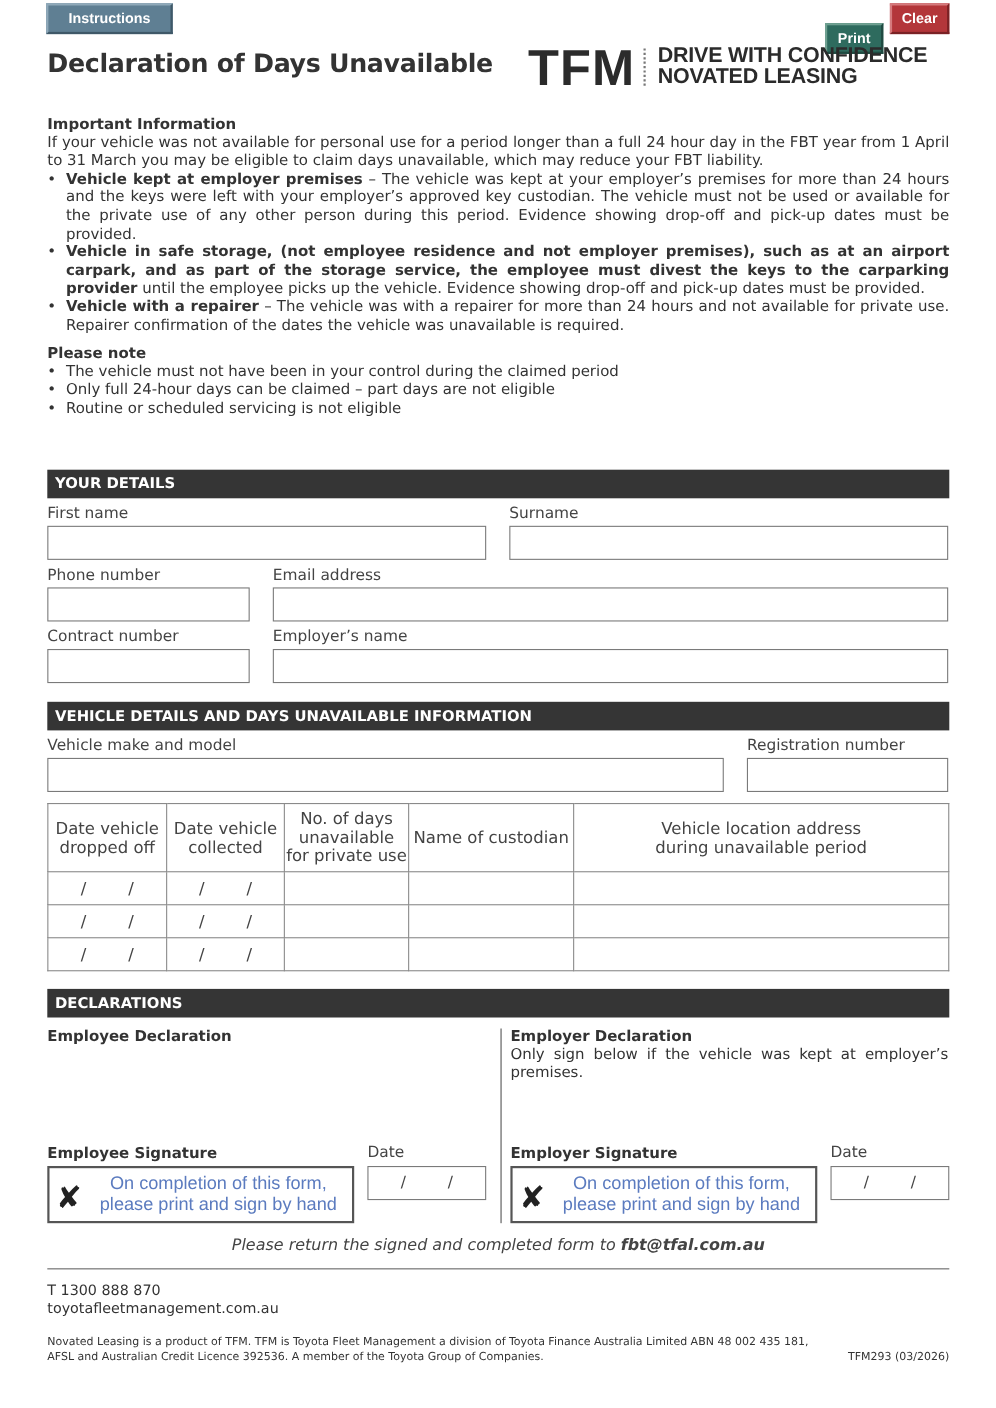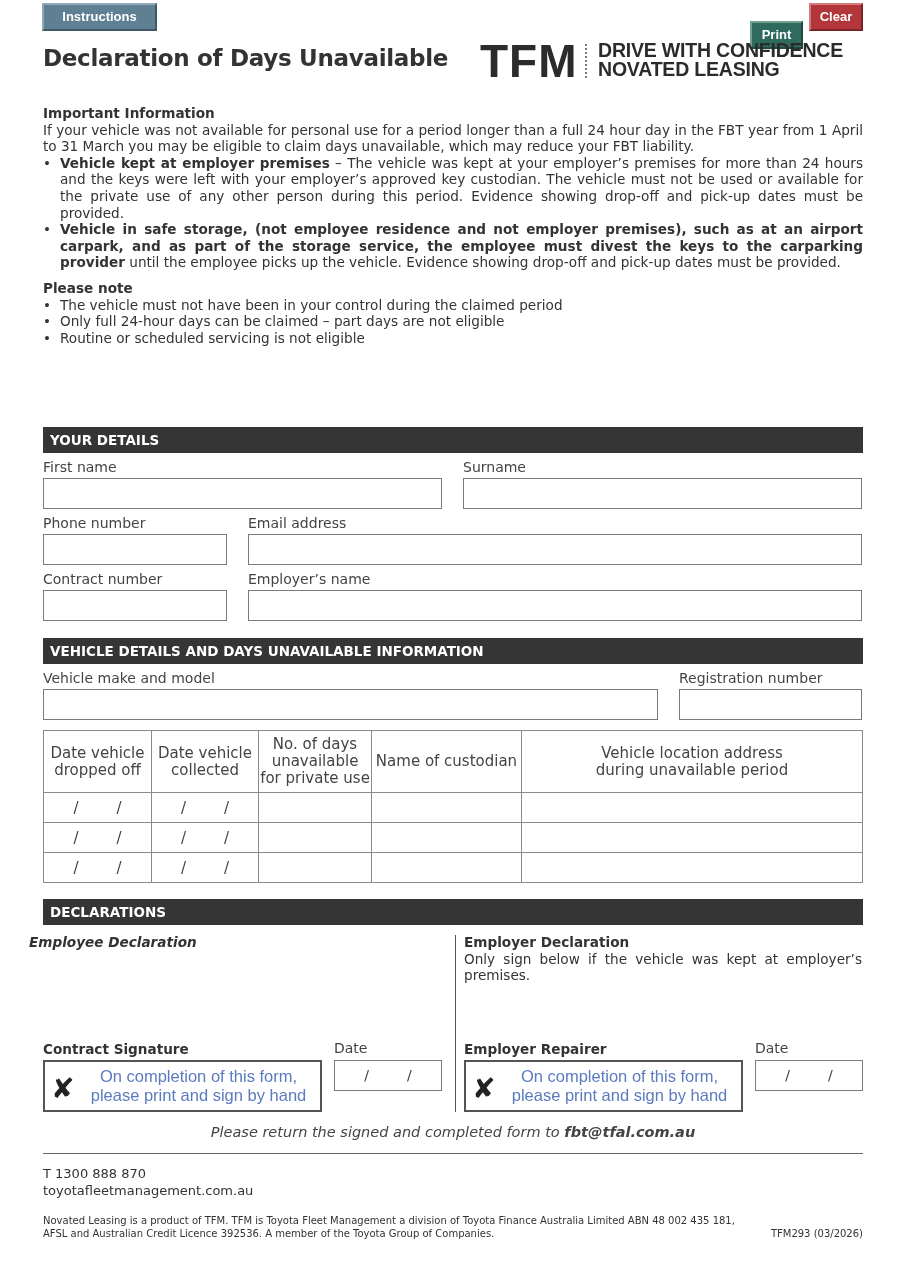--- a/index.html
+++ b/index.html
@@ -68,20 +68,21 @@
   <div>DRIVE WITH CONFIDENCE</div>
   <div>NOVATED LEASING</div>
 </div>
 
 <div class="abs info-block txt">
   <div class="bold">Important Information</div>
   <p>If your vehicle was not available for personal use for a period longer than a full 24 hour day in the FBT year from 1 April to 31 March you may be eligible to claim days unavailable, which may reduce your FBT liability.</p>
   <ul class="bullets">
     <li><span class="bold">Vehicle kept at employer premises</span><span> – The vehicle was kept at your employer’s premises for more than 24 hours and the keys were left with your employer’s approved key custodian. The vehicle must not be used or available for the private use of any other person during this period. Evidence showing drop-off and pick-up dates must be provided.</span></li>
     <li><span class="bold">Vehicle in safe storage, (not employee residence and not employer premises), such as at an airport carpark, and as part of the storage service, the employee must divest the keys to the carparking provider</span><span> until the employee picks up the vehicle. Evidence showing drop-off and pick-up dates must be provided.</span></li>
+    <li><span class="bold">Vehicle with a repairer</span><span> – The vehicle was with a repairer for more than 24 hours and not available for private use. Repairer confirmation of the dates the vehicle was unavailable is required.</span></li>
   </ul>
   <div class="bold" style="margin-top:9px;">Please note</div>
   <ul class="bullets">
     <li>The vehicle must not have been in your control during the claimed period</li>
     <li>Only full 24-hour days can be claimed – part days are not eligible</li>
     <li>Routine or scheduled servicing is not eligible</li>
   </ul>
 </div>
 
 <div class="abs section-bar" style="top:427px;">YOUR DETAILS</div>
@@ -179,48 +180,48 @@
         </td>
       <td></td>
       <td></td>
       <td></td>
     </tr>
   </tbody>
 </table>
 
 <div class="abs section-bar" style="top:899px;">DECLARATIONS</div>
 
-<div class="abs txt" style="left:29px; top:934px; width:399px;font-style:italic;">
+<div class="abs txt" style="left:43px; top:934px; width:399px;">
   <div class="bold">Employee Declaration</div>
 </div>
 
 <div class="abs decl-divider"></div>
 
 <div class="abs txt" style="left:464px; top:934px; width:398px;">
   <div class="bold">Employer Declaration</div>
   <p style="text-align:justify;">Only sign below if the vehicle was kept at employer’s premises.</p>
 </div>
 
-<div class="abs txt bold" style="left:43px; top:1041px;">Contract Signature</div>
+<div class="abs txt bold" style="left:43px; top:1041px;">Employee Signature</div>
 <div class="abs lbl" style="left:334px; top:1040px;">Date</div>
 <div class="sig-box" style="left:43px; top:1060px;">
   <span class="sig-x">✘</span>
   <div class="sig-text">
     <div>On completion of this form,</div>
     <div>please print and sign by hand</div>
   </div>
 </div>
 <div class="date-box" style="left:334px; top:1060px;">
   <div class="slashes" style="margin-top:6px; font-size:14px;">
       <span>/</span>
       <span>/</span>
     </div>
 </div>
 
-<div class="abs txt bold" style="left:464px; top:1041px;">Employer Repairer</div>
+<div class="abs txt bold" style="left:464px; top:1041px;">Employer Signature</div>
 <div class="abs lbl" style="left:755px; top:1040px;">Date</div>
 <div class="sig-box" style="left:464px; top:1060px;">
   <span class="sig-x">✘</span>
   <div class="sig-text">
     <div>On completion of this form,</div>
     <div>please print and sign by hand</div>
   </div>
 </div>
 <div class="date-box" style="left:755px; top:1060px;">
   <div class="slashes" style="margin-top:6px; font-size:14px;">

